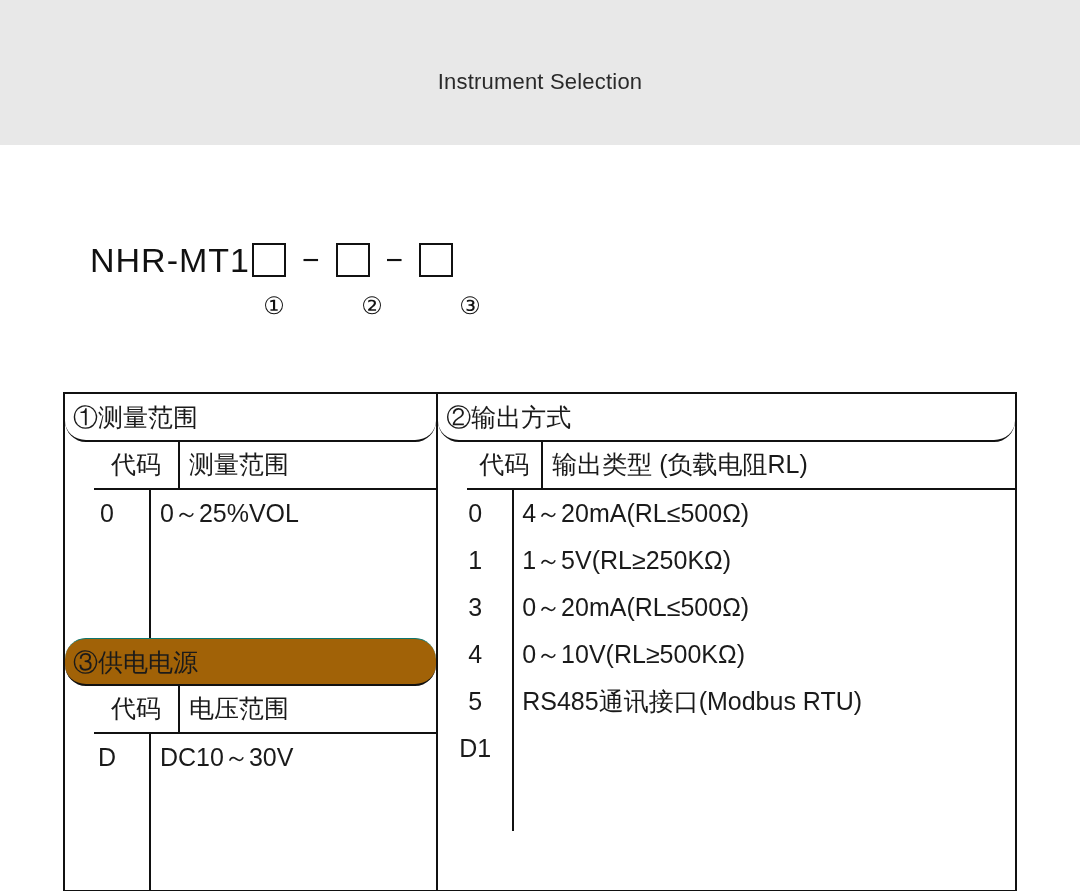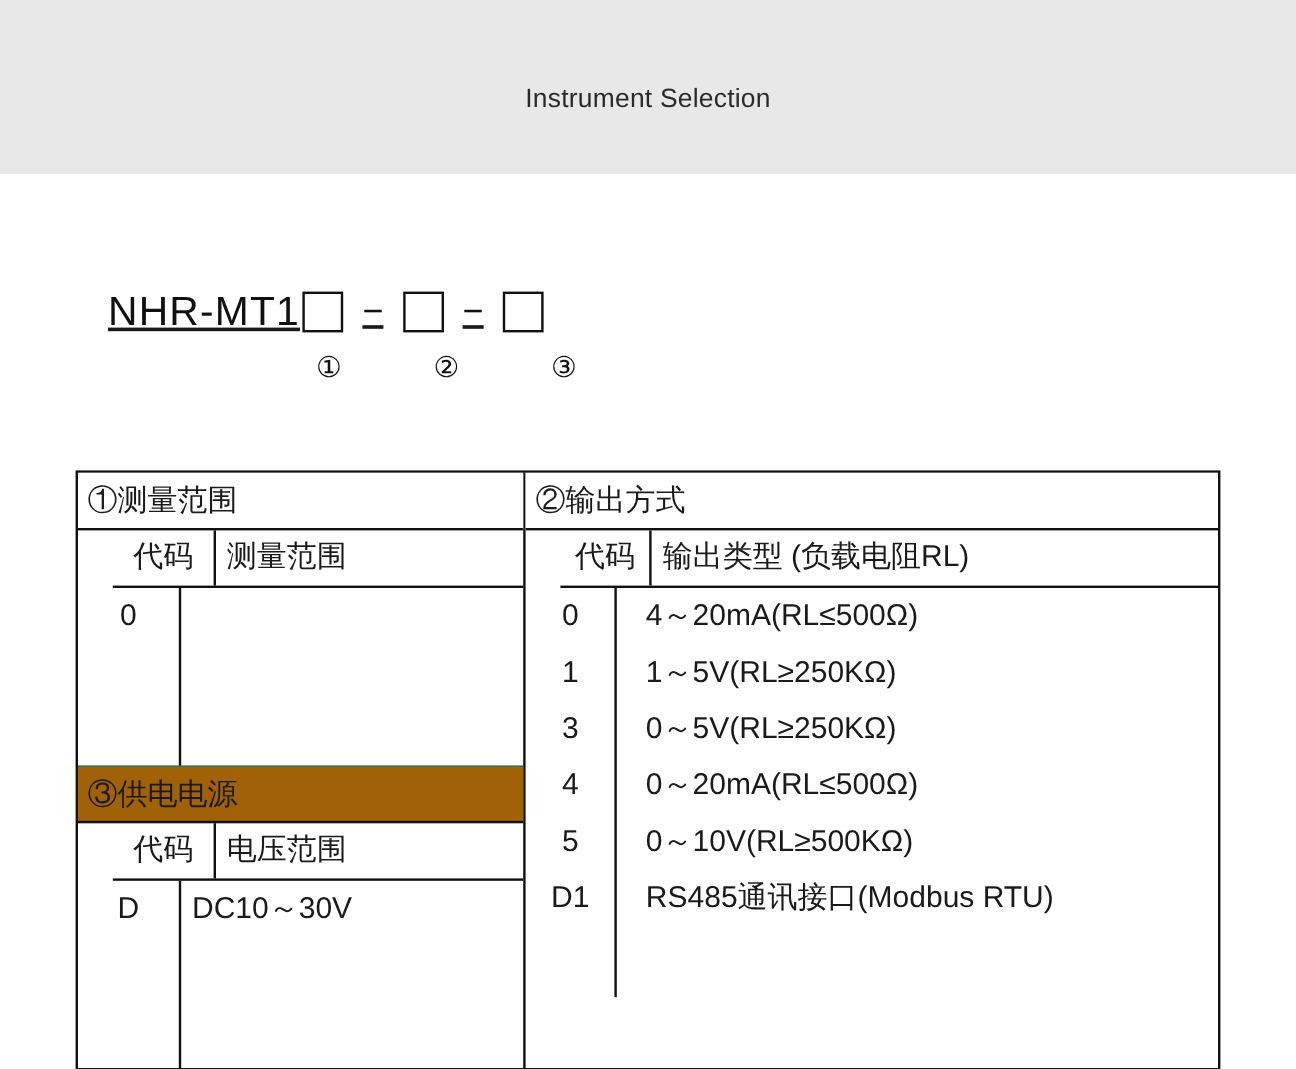--- a/index.html
+++ b/index.html
@@ -45,21 +45,20 @@
   .model-area {
     position: absolute;
     left: 90px;
     top: 235px;
     width: 500px;
   }
   .model-row {
     display: flex;
     align-items: center;
     height: 50px;
-    text-decoration: underline;
   }
   .model-text {
     font-size: 34px;
     letter-spacing: 1px;
     color: #111;
     font-family: "Liberation Sans", sans-serif;
   }
   .code-box {
     width: 34px;
     height: 34px;
@@ -110,20 +109,21 @@
     box-sizing: border-box;
   }
   .sec-head {
     font-size: 25px;
     padding: 6px 8px 8px 8px;
     border-bottom: 2px solid #111;
     box-sizing: border-box;
     height: 48px;
     line-height: 34px;
     background: #fff;
+    border-radius: 21px;
   }
   .sec-head.grey {
     background: #a16207;
     border-top: 1px solid #0f766e;
   }
   .hdr-row {
     display: flex;
     border-bottom: 2px solid #111;
     box-sizing: border-box;
     height: 48px;
@@ -193,21 +193,20 @@
     box-sizing: border-box;
   }
   .right-codes {
     width: 76px;
     border-right: 2px solid #111;
     box-sizing: border-box;
   }
   .right-descs {
     flex: 1;
     box-sizing: border-box;
-    padding-left: 16px;
   }
   .rcode {
     font-size: 25px;
     text-align: center;
     height: 47px;
     line-height: 47px;
   }
   .rdesc {
     font-size: 25px;
     height: 47px;
@@ -248,20 +247,21 @@
 
     <div class="sec-head">①测量范围</div>
 
     <div class="hdr-row">
       <div class="cell-code">代码</div>
       <div class="cell-desc">测量范围</div>
     </div>
 
     <div class="left-body">
       <div class="cell-code">0</div>
+      <div class="cell-desc">0～25%VOL</div>
     </div>
 
     <div class="sec-head grey">③供电电源</div>
 
     <div class="hdr-row">
       <div class="cell-code">代码</div>
       <div class="cell-desc">电压范围</div>
     </div>
 
     <div class="left-body2">
@@ -285,21 +285,20 @@
         <div class="rcode">1</div>
         <div class="rcode">3</div>
         <div class="rcode">4</div>
         <div class="rcode">5</div>
         <div class="rcode">D1</div>
         <div class="pad-bottom"></div>
       </div>
       <div class="right-descs">
         <div class="rdesc">4～20mA(RL≤500Ω)</div>
         <div class="rdesc">1～5V(RL≥250KΩ)</div>
-        <div class="rdesc">0～5V(RL≥250KΩ)</div>
         <div class="rdesc">0～20mA(RL≤500Ω)</div>
         <div class="rdesc">0～10V(RL≥500KΩ)</div>
         <div class="rdesc">RS485通讯接口(Modbus RTU)</div>
         <div class="pad-bottom"></div>
       </div>
     </div>
   </div>
 </div>
 
 </body></html>

